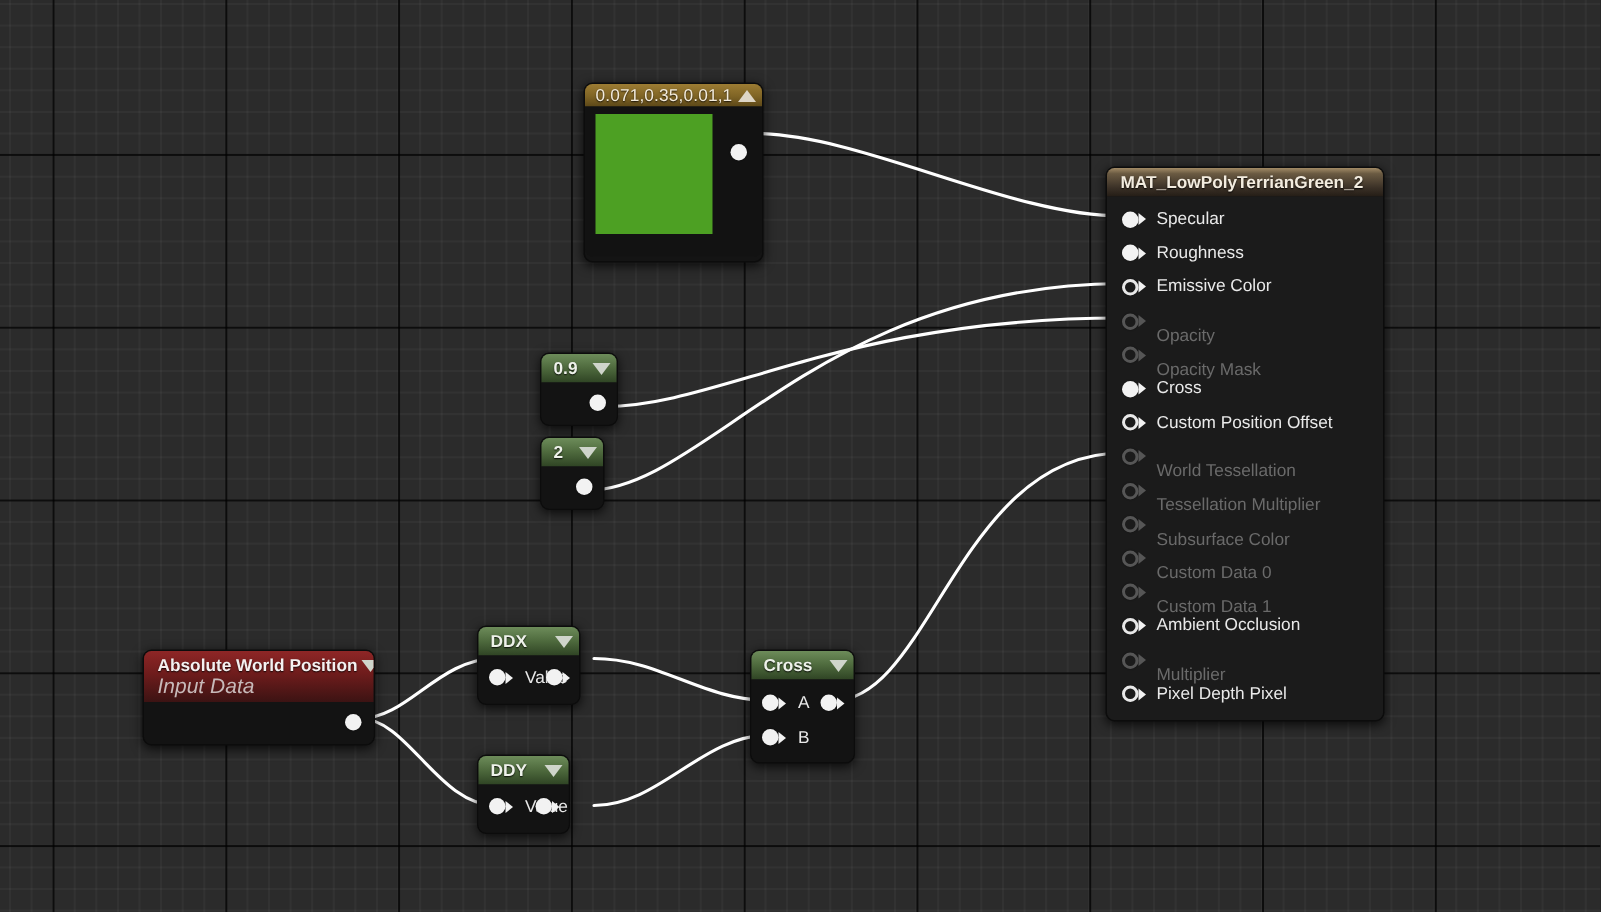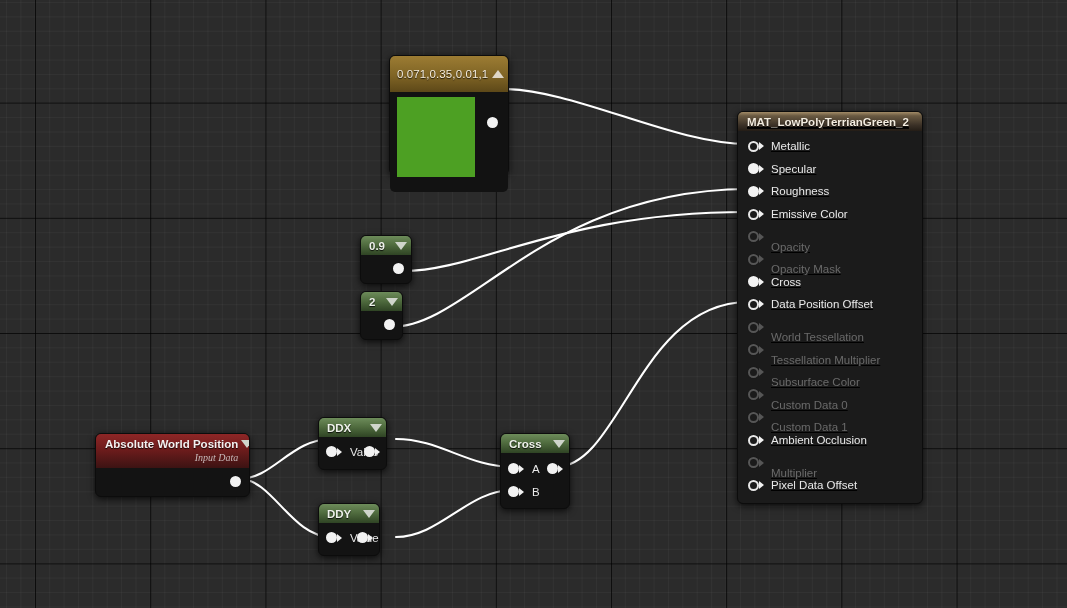--- a/index.html
+++ b/index.html
@@ -48,21 +48,21 @@
     z-index: 10;
     border-radius: 6px;
     background: #141414;
     box-shadow: 0 2px 7px rgba(0,0,0,0.75);
     border: 1px solid #0c0c0c;
   }
 
   
   .node-color { width: 120px; height: 120px; padding: 0; }
   .node-color .hdr {
-    height: 36px;
+    height: 15px;
     border-radius: 5px 5px 0 0;
     background: linear-gradient(to bottom, #9c7c33 0%, #7f6425 55%, #5d4818 100%);
     display: flex; align-items: center;
     padding: 0 4px 0 7px;
     position: relative;
     overflow: hidden;
   }
   .node-color .hdr .ttl {
     color: #f4ecdc; font-size: 11.5px; letter-spacing: 0.1px;
     text-shadow: 0 1px 1px rgba(0,0,0,0.8);
@@ -109,30 +109,29 @@
     background: #131313; border-radius: 0 0 5px 5px;
     position: relative;
   }
 
   
   .node-red .hdr {
     border-radius: 5px 5px 0 0;
     background: linear-gradient(to bottom, #8e2626 0%, #6e1c1c 45%, #3c1313 100%);
     padding: 3px 6px 4px 9px;
     overflow: hidden;
-    text-align: right;
   }
   .node-red .ttl {
     color: #f5f0f0; font-size: 11.5px; font-weight: 700;
     text-shadow: 0 1px 1px rgba(0,0,0,0.85);
     white-space: nowrap; line-height: 14px;
   }
   .node-red .sub {
-    color: #c7b9b9; font-size: 10px; font-style: italic;
-    line-height: 13px; white-space: nowrap; font-family: Liberation Serif, serif;
+    color: #c7b9b9; font-size: 14px; font-style: italic;
+    line-height: 13px; white-space: nowrap;
   }
   .node-red .hdrrow { display: flex; align-items: flex-start; }
   .node-red .hdrrow .txt { flex: 1; }
   .node-red .body {
     background: #131313; border-radius: 0 0 5px 5px;
     position: relative; height: 28px;
   }
 
   
   .pin {
@@ -323,134 +322,127 @@
         </div>
         <span class="lbl">B</span>
       </div>
       <div class="pin-wrap" style="position:absolute; right:6px; top:10px;">
         <div class="pin"></div>
         <div class="pin-arrow"></div>
       </div>
     </div>
   </div>
 
-  <div class="node node-mat" style="left:737px; top:111px;text-decoration:underline;">
+  <div class="node node-mat" style="left:737px; top:111px;">
     <div class="hdr">
       <span class="ttl">MAT_LowPolyTerrianGreen_2</span>
     </div>
     <div class="body" id="mat-inputs">
 
         <div class="prow">
           <div class="pin-wrap">
+            <div class="pin"></div>
+            <div class="pin-arrow"></div>
+          </div>
+          <span class="lbl">Specular</span>
+        </div>
+        <div class="prow">
+          <div class="pin-wrap">
+            <div class="pin"></div>
+            <div class="pin-arrow"></div>
+          </div>
+          <span class="lbl">Roughness</span>
+        </div>
+        <div class="prow">
+          <div class="pin-wrap">
             <div class="pin hollow"></div>
             <div class="pin-arrow"></div>
           </div>
-          <span class="lbl">Metallic</span>
+          <span class="lbl">Emissive Color</span>
+        </div>
+        <div class="prow disabled">
+          <div class="pin-wrap">
+            <div class="pin hollow dim"></div>
+            <div class="pin-arrow dim"></div>
+          </div>
+          <span class="lbl">Opacity</span>
+        </div>
+        <div class="prow disabled">
+          <div class="pin-wrap">
+            <div class="pin hollow dim"></div>
+            <div class="pin-arrow dim"></div>
+          </div>
+          <span class="lbl">Opacity Mask</span>
         </div>
         <div class="prow">
           <div class="pin-wrap">
             <div class="pin"></div>
             <div class="pin-arrow"></div>
           </div>
-          <span class="lbl">Specular</span>
-        </div>
-        <div class="prow">
-          <div class="pin-wrap">
-            <div class="pin"></div>
-            <div class="pin-arrow"></div>
-          </div>
-          <span class="lbl">Roughness</span>
+          <span class="lbl">Cross</span>
         </div>
         <div class="prow">
           <div class="pin-wrap">
             <div class="pin hollow"></div>
             <div class="pin-arrow"></div>
           </div>
-          <span class="lbl">Emissive Color</span>
-        </div>
-        <div class="prow disabled">
-          <div class="pin-wrap">
-            <div class="pin hollow dim"></div>
-            <div class="pin-arrow dim"></div>
-          </div>
-          <span class="lbl">Opacity</span>
-        </div>
-        <div class="prow disabled">
-          <div class="pin-wrap">
-            <div class="pin hollow dim"></div>
-            <div class="pin-arrow dim"></div>
-          </div>
-          <span class="lbl">Opacity Mask</span>
-        </div>
-        <div class="prow">
-          <div class="pin-wrap">
-            <div class="pin"></div>
-            <div class="pin-arrow"></div>
-          </div>
-          <span class="lbl">Cross</span>
+          <span class="lbl">Custom Position Offset</span>
+        </div>
+        <div class="prow disabled">
+          <div class="pin-wrap">
+            <div class="pin hollow dim"></div>
+            <div class="pin-arrow dim"></div>
+          </div>
+          <span class="lbl">World Tessellation</span>
+        </div>
+        <div class="prow disabled">
+          <div class="pin-wrap">
+            <div class="pin hollow dim"></div>
+            <div class="pin-arrow dim"></div>
+          </div>
+          <span class="lbl">Tessellation Multiplier</span>
+        </div>
+        <div class="prow disabled">
+          <div class="pin-wrap">
+            <div class="pin hollow dim"></div>
+            <div class="pin-arrow dim"></div>
+          </div>
+          <span class="lbl">Subsurface Color</span>
+        </div>
+        <div class="prow disabled">
+          <div class="pin-wrap">
+            <div class="pin hollow dim"></div>
+            <div class="pin-arrow dim"></div>
+          </div>
+          <span class="lbl">Custom Data 0</span>
+        </div>
+        <div class="prow disabled">
+          <div class="pin-wrap">
+            <div class="pin hollow dim"></div>
+            <div class="pin-arrow dim"></div>
+          </div>
+          <span class="lbl">Custom Data 1</span>
         </div>
         <div class="prow">
           <div class="pin-wrap">
             <div class="pin hollow"></div>
             <div class="pin-arrow"></div>
           </div>
-          <span class="lbl">Data Position Offset</span>
-        </div>
-        <div class="prow disabled">
-          <div class="pin-wrap">
-            <div class="pin hollow dim"></div>
-            <div class="pin-arrow dim"></div>
-          </div>
-          <span class="lbl">World Tessellation</span>
-        </div>
-        <div class="prow disabled">
-          <div class="pin-wrap">
-            <div class="pin hollow dim"></div>
-            <div class="pin-arrow dim"></div>
-          </div>
-          <span class="lbl">Tessellation Multiplier</span>
-        </div>
-        <div class="prow disabled">
-          <div class="pin-wrap">
-            <div class="pin hollow dim"></div>
-            <div class="pin-arrow dim"></div>
-          </div>
-          <span class="lbl">Subsurface Color</span>
-        </div>
-        <div class="prow disabled">
-          <div class="pin-wrap">
-            <div class="pin hollow dim"></div>
-            <div class="pin-arrow dim"></div>
-          </div>
-          <span class="lbl">Custom Data 0</span>
-        </div>
-        <div class="prow disabled">
-          <div class="pin-wrap">
-            <div class="pin hollow dim"></div>
-            <div class="pin-arrow dim"></div>
-          </div>
-          <span class="lbl">Custom Data 1</span>
+          <span class="lbl">Ambient Occlusion</span>
+        </div>
+        <div class="prow disabled">
+          <div class="pin-wrap">
+            <div class="pin hollow dim"></div>
+            <div class="pin-arrow dim"></div>
+          </div>
+          <span class="lbl">Multiplier</span>
         </div>
         <div class="prow">
           <div class="pin-wrap">
             <div class="pin hollow"></div>
             <div class="pin-arrow"></div>
           </div>
-          <span class="lbl">Ambient Occlusion</span>
-        </div>
-        <div class="prow disabled">
-          <div class="pin-wrap">
-            <div class="pin hollow dim"></div>
-            <div class="pin-arrow dim"></div>
-          </div>
-          <span class="lbl">Multiplier</span>
-        </div>
-        <div class="prow">
-          <div class="pin-wrap">
-            <div class="pin hollow"></div>
-            <div class="pin-arrow"></div>
-          </div>
-          <span class="lbl">Pixel Data Offset</span>
+          <span class="lbl">Pixel Depth Pixel</span>
         </div>
       </div>
   </div>
 
 </div>
 
 </body></html>

